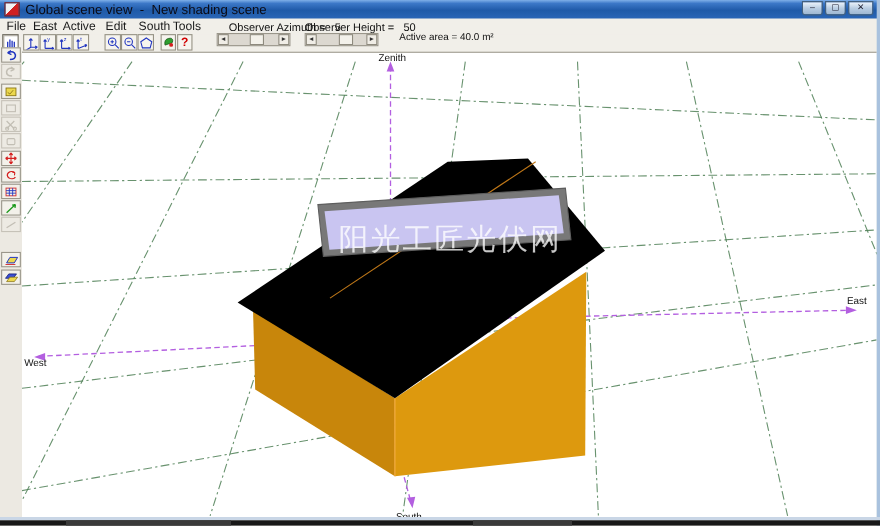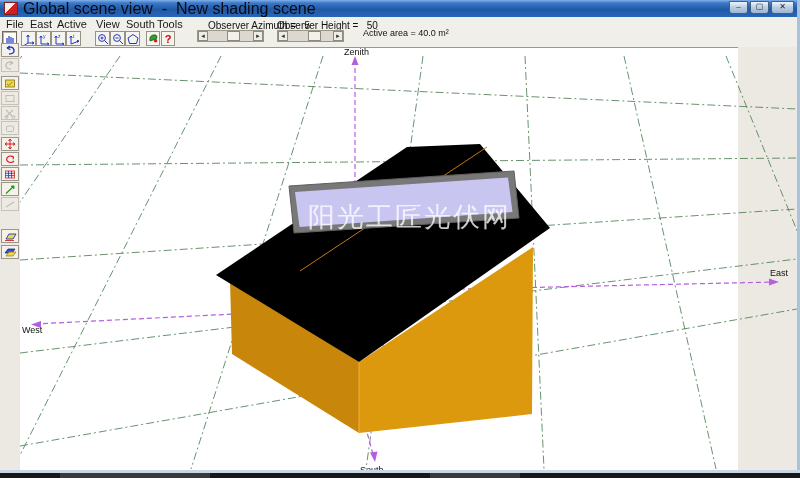--- a/index.html
+++ b/index.html
@@ -4,21 +4,21 @@
 <style>
   html,body{margin:0;padding:0;}
   body{width:800px;height:478px;position:relative;overflow:hidden;
        font-family:"Liberation Sans",sans-serif;background:#ece9e2;}
   
   .titlebar{position:absolute;left:0;top:0;width:800px;height:17px;
     background:linear-gradient(180deg,#7fb0e8 0%,#3c78c8 18%,#1f5aa8 55%,#2a66b6 100%);
     display:flex;align-items:center;}
   .titlebar .appicon{width:12px;height:11px;margin:0 5px 0 4px;
     background:linear-gradient(135deg,#f2f2f2 45%,#d02020 46%);border:1px solid #7a2020;}
-  .titletext{font-size:16px;color:#0a0a14;white-space:pre;text-align:right;}
+  .titletext{font-size:12px;color:#0a0a14;white-space:pre;text-align:right;}
   .capbtns{position:absolute;right:6px;top:1px;display:flex;gap:2px;}
   .capbtn{width:17px;height:11px;border:1px solid #44617f;border-radius:0 0 3px 3px;
     background:linear-gradient(180deg,#eef4fb,#b9cde2 50%,#9db7d2);
     font-size:8px;line-height:10px;text-align:center;color:#223;}
   .menubar{position:absolute;left:0;top:17px;width:800px;height:14px;
     background:#f1efe9;font-size:11px;color:#1a1a1a;}
   .menubar span{position:absolute;top:1px;}
   .toolrow{position:absolute;left:0;top:31px;width:800px;height:16px;background:#f1efe9;}
   .tbtn{position:absolute;top:0;height:15px;background:#f6f4ee;border:1px solid #969284;
     box-sizing:border-box;display:flex;align-items:center;justify-content:center;}
@@ -27,21 +27,21 @@
     background:#ece9e2;border-right:1px solid #c4c0b6;}
   .sbtn{position:absolute;left:1px;width:18px;height:14px;background:#f3f1ea;
     border:1px solid #9a968a;box-sizing:border-box;display:flex;align-items:center;justify-content:center;}
   .sbtn.dis{border-color:#c6c2b8;background:#edeae3;}
   .obslabel{position:absolute;font-size:10px;color:#111;white-space:pre;}
   .activearea{position:absolute;font-size:9px;color:#111;white-space:pre;}
   .hscroll{position:absolute;height:12px;background:#dcd8d0;border:1px solid #9a968a;box-sizing:border-box;}
   .harrow{position:absolute;top:0;width:10px;height:10px;background:#f0ede6;border:1px solid #8e8a7e;
     box-sizing:border-box;font-size:6px;line-height:9px;text-align:center;color:#333;}
   .hthumb{position:absolute;top:0;width:13px;height:10px;background:#f3f1ea;border:1px solid #8e8a7e;box-sizing:border-box;}
-  .scene{position:absolute;left:20px;top:47px;width:718px;height:423px;background:#ffffff;
+  .scene{position:absolute;left:20px;top:47px;width:777px;height:423px;background:#ffffff;
     border-top:1px solid #9c988c;}
   .rightborder{position:absolute;right:0;top:0;width:3px;height:478px;background:#a9c2de;}
   .bottombar{position:absolute;left:0;top:470px;width:800px;height:3px;background:#c9d6e6;}
   .taskstrip{position:absolute;left:0;top:473px;width:800px;height:5px;background:#181818;}
   .taskseg{position:absolute;top:0;height:5px;background:#3a3a3a;}
   .wm{font-size:27px;letter-spacing:2px;fill:rgba(255,255,255,0.78);}
   .axlab{font-size:9px;fill:#111;}
   svg{display:block;}
 </style>
 </head>
@@ -54,21 +54,21 @@
 <div class="capbtns">
   <div class="capbtn">–</div>
   <div class="capbtn">▢</div>
   <div class="capbtn" style="width:21px">✕</div>
 </div>
 
 <div class="menubar">
   <span style="left:6px">File</span>
   <span style="left:30px">East</span>
   <span style="left:57px">Active</span>
-  <span style="left:96px">View</span>
+  <span style="left:96px">Edit</span>
   <span style="left:126px">South</span>
   <span style="left:157px">Tools</span>
 </div>
 
 <div class="toolrow">
   <div class="tbtn pressed" style="left:2px;width:15px">
     <svg width="12" height="12" viewBox="0 0 12 12">
       <path d="M3 11 V5 M5 11 V3 M7 11 V4 M9 11 V5 M3 11 Q6 12.5 9 11" fill="none" stroke="#2236c0" stroke-width="1.2"></path>
     </svg>
   </div>

